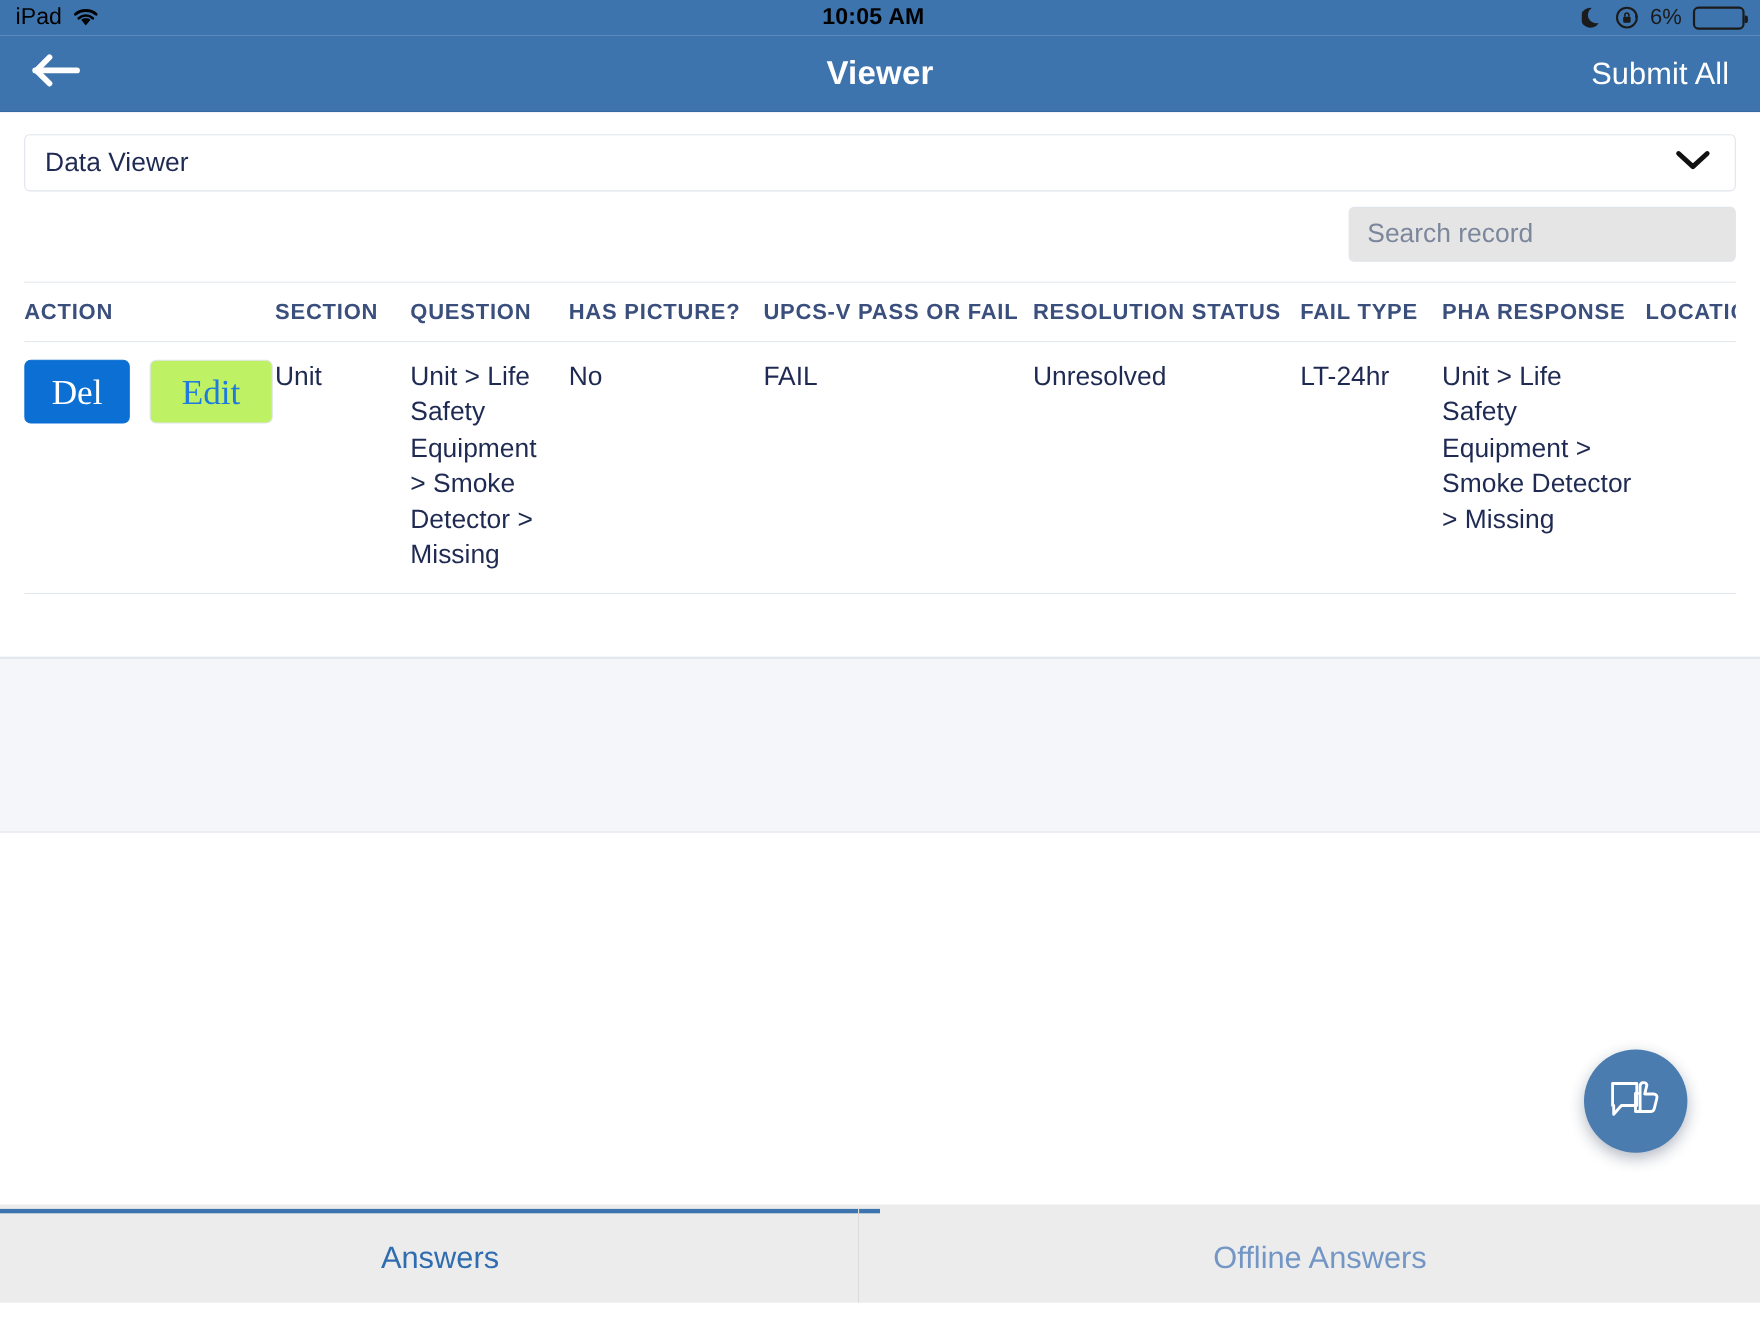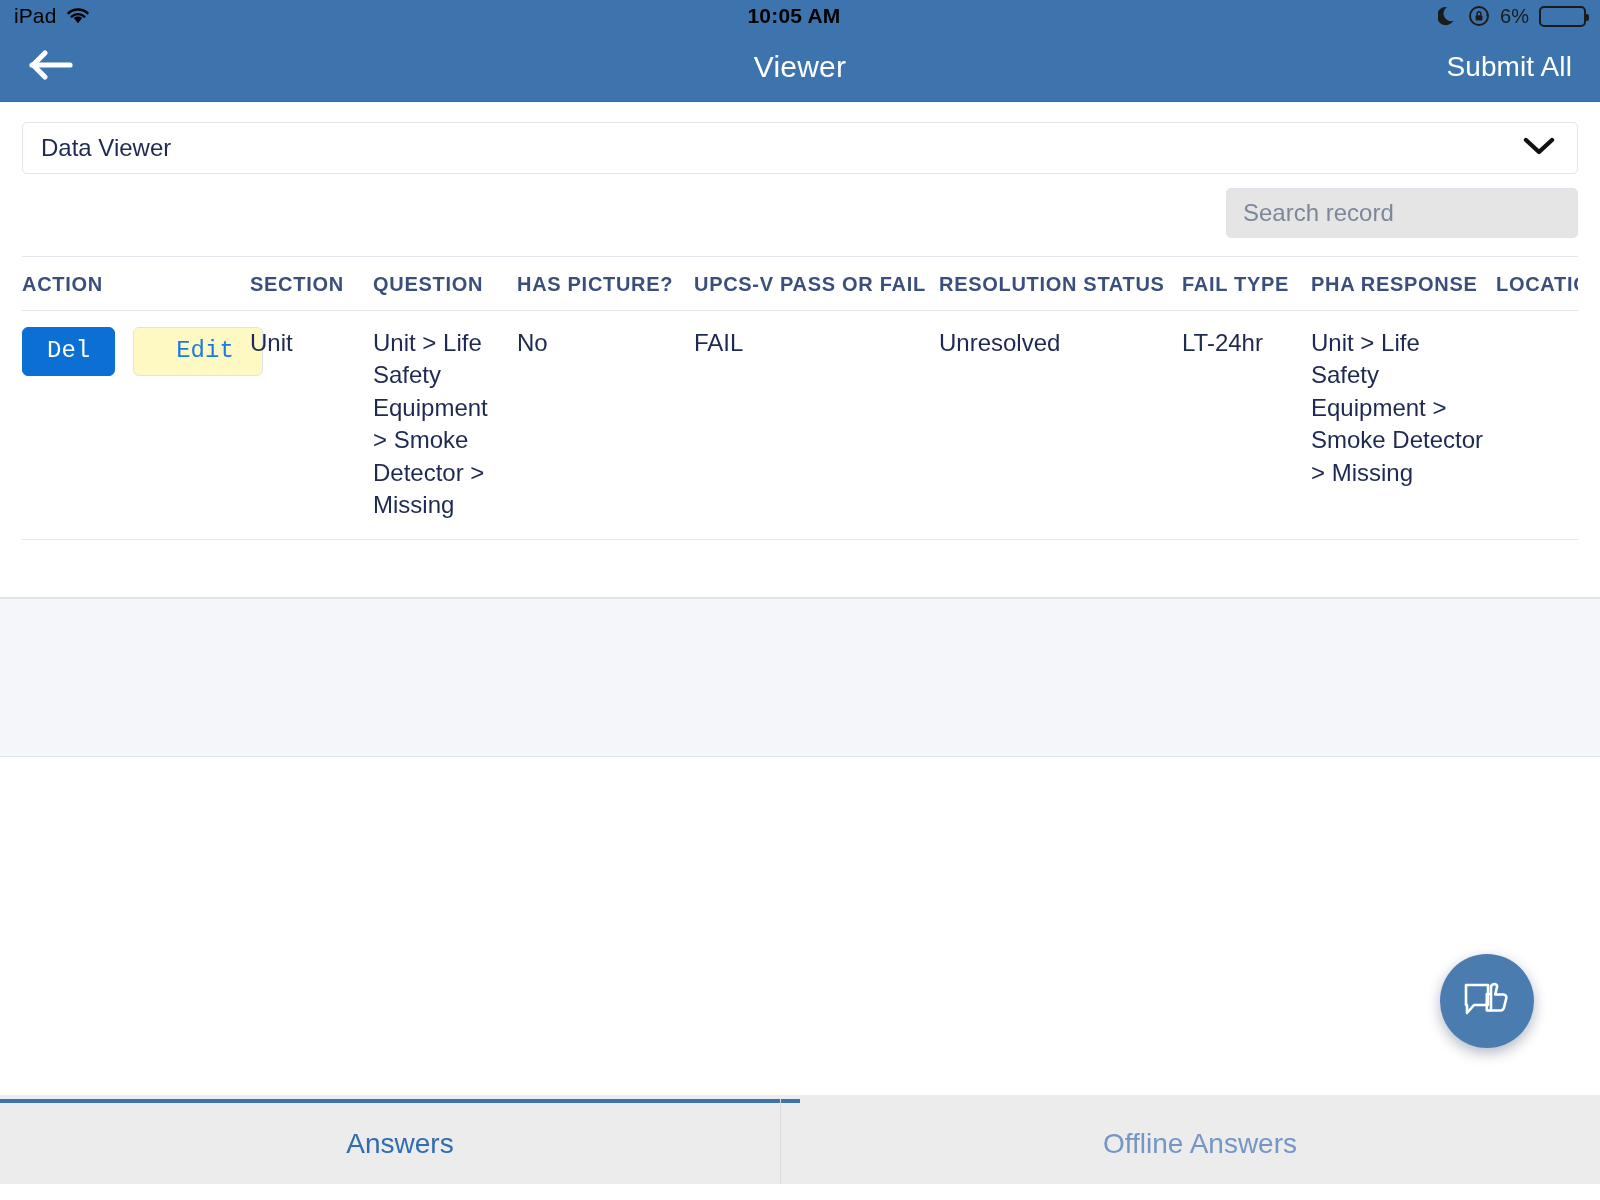--- a/index.html
+++ b/index.html
@@ -97,21 +97,21 @@
     align-items: center;
     justify-content: flex-start;
     cursor: pointer;
   }
   .nav-title {
     position: absolute;
     left: 0; right: 0;
     text-align: center;
     color: #ffffff;
     font-size: 30px;
-    font-weight: 400;
+    font-weight: 700;
     letter-spacing: 0.2px;
     pointer-events: none;
   }
   .nav-action {
     margin-left: auto;
     color: #ffffff;
     font-size: 28px;
     font-weight: 400;
     letter-spacing: 0.1px;
     cursor: pointer;
@@ -223,38 +223,38 @@
   th.c-question, td.c-question { width: 134px; }
   th.c-haspic, td.c-haspic   { width: 167px; }
   th.c-pass, td.c-pass       { width: 235px; }
   th.c-status, td.c-status   { width: 233px; }
   th.c-failtype, td.c-failtype { width: 119px; }
   th.c-pha, td.c-pha         { width: 175px; }
   th.c-location, td.c-location { width: 190px; }
 
   .btn-group { display: flex; gap: 18px; }
   .btn {
-    font-size: 24px;
-    font-family: Liberation Mono, monospace;
+    font-size: 32px;
+    font-family: Liberation Serif, serif;
     border-radius: 6px;
     padding: 9px 24px;
     cursor: pointer;
     line-height: 1.2;
     box-sizing: border-box;
   }
   .btn-del {
     background: #0b6fd4;
     border: 1px solid #0b6fd4;
     color: #ffffff;
   }
   .btn-edit {
-    background: #fef9c3;
+    background: #bef264;
     border: 1px solid #dfe4ec;
     color: #1f7ae0;
-    padding-left: 42px;
+    padding-left: 28px;
     padding-right: 28px;
   }
 
   
   .gray-panel {
     background: #f4f6fa;
     height: 157px;
     border-bottom: 1px solid #dde3ec;
   }
   .white-panel {

